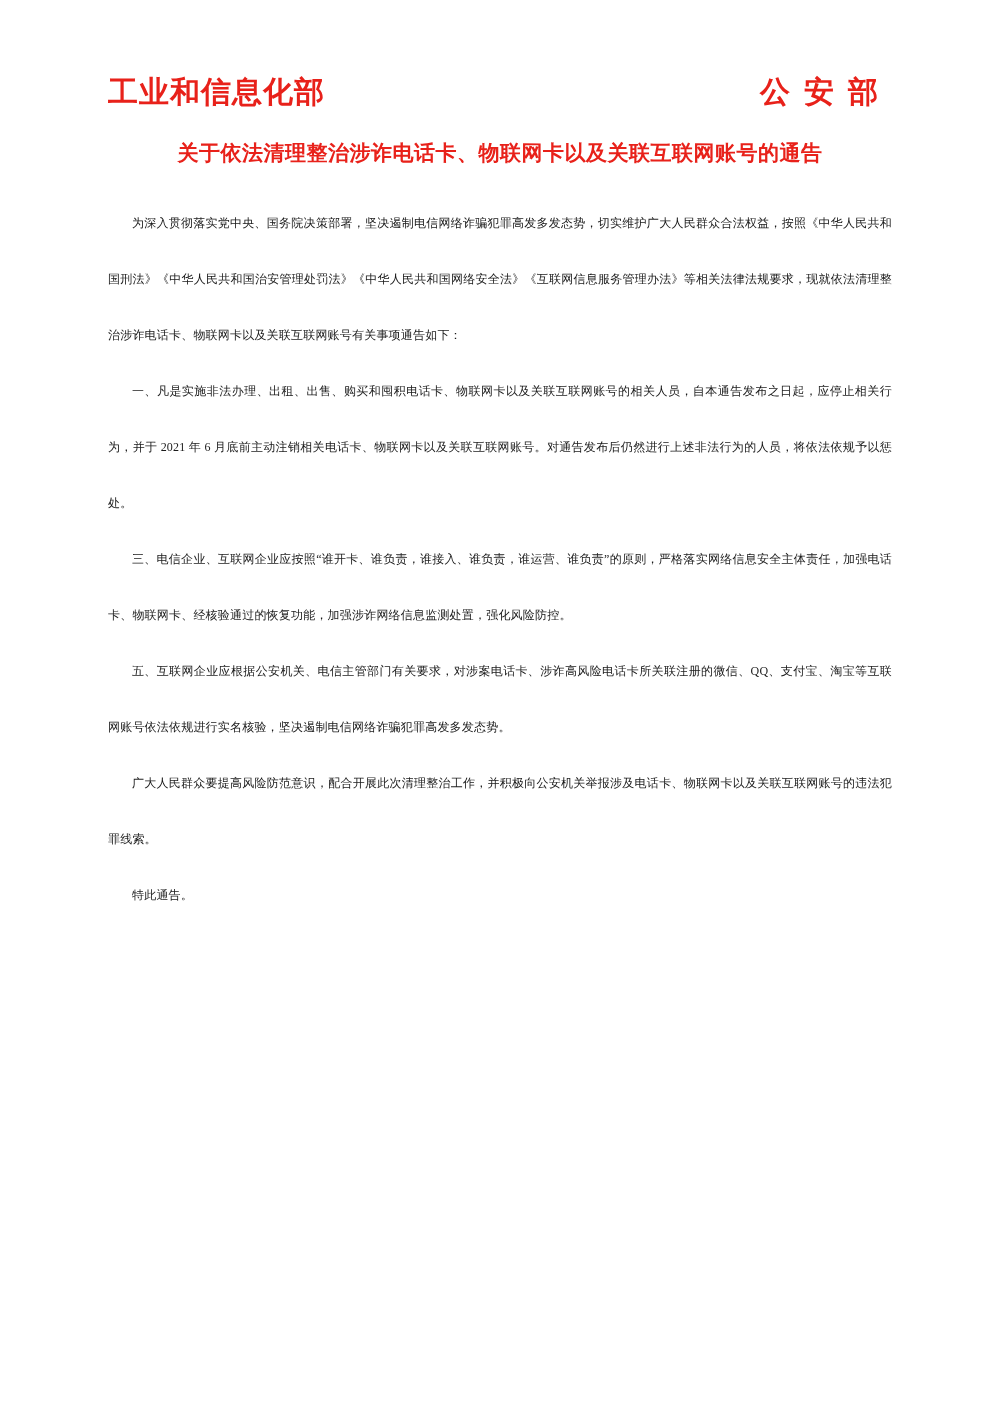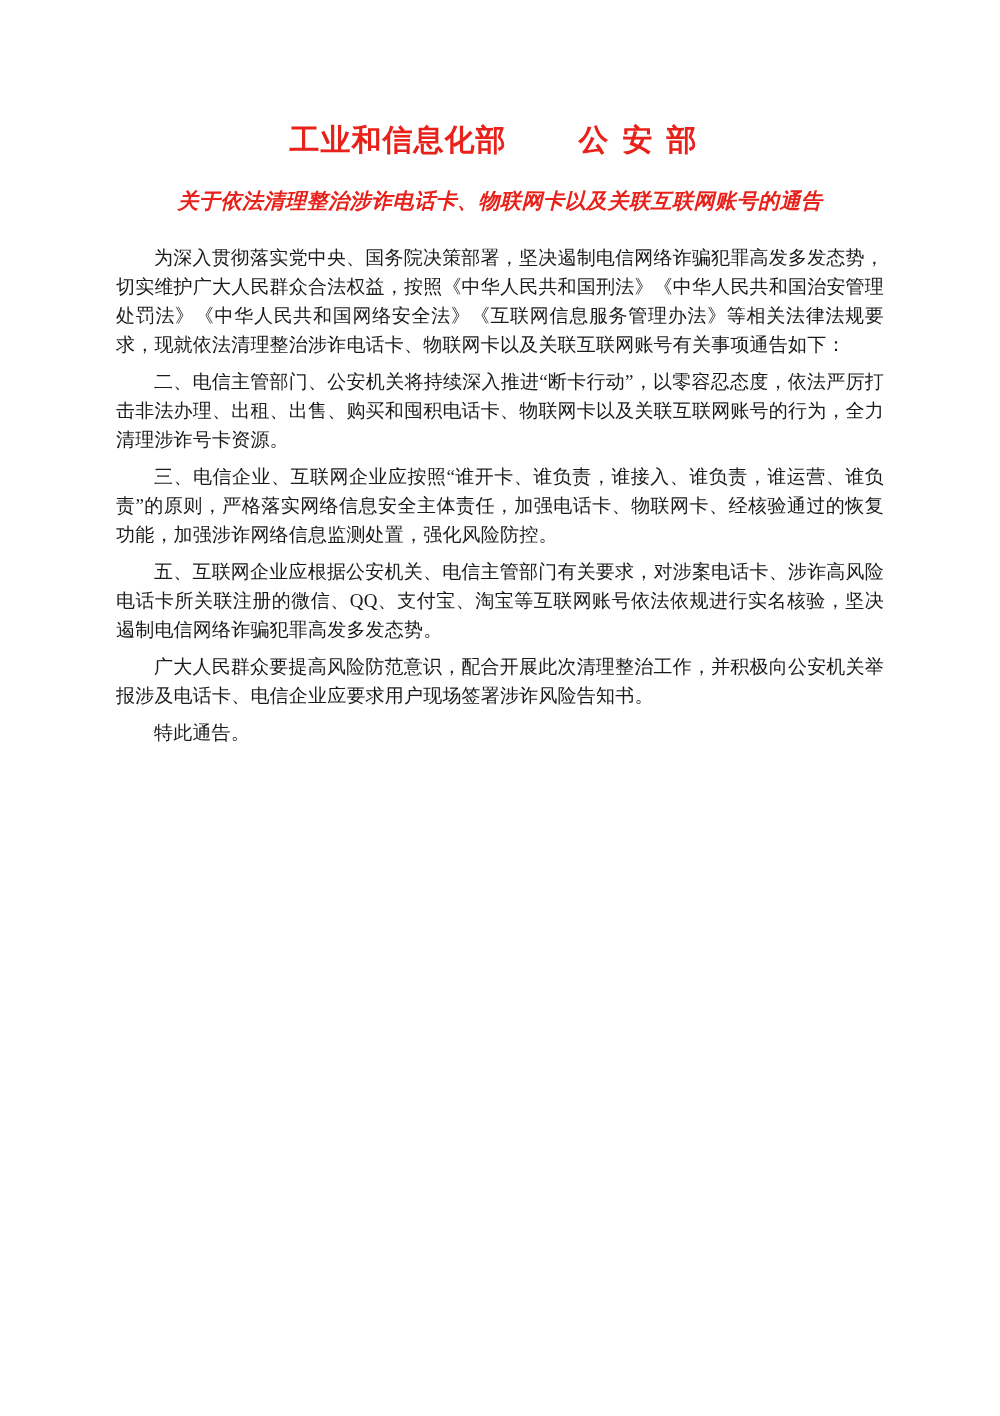--- a/index.html
+++ b/index.html
@@ -17,73 +17,72 @@
   }
   .page {
     width: 1000px;
     height: 1416px;
     position: relative;
     box-sizing: border-box;
     padding: 0 108px;
   }
   .header-row {
     display: flex;
-    justify-content: center;
+    justify-content: space-between;
     align-items: baseline;
     gap: 68px;
-    padding-top: 120px;
+    padding-top: 72px;
   }
   .ministry {
     color: #e8211a;
     font-size: 30px;
     font-weight: bold;
     letter-spacing: 1px;
     white-space: nowrap;
   }
   .ministry.spaced {
     letter-spacing: 14px;
     padding-left: 4px;
     font-family: Liberation Mono, monospace;
   }
   .doc-title {
     text-align: center;
     color: #e8211a;
     font-size: 21px;
     font-weight: bold;
     margin-top: 26px;
     letter-spacing: 0.5px;
-    font-style: italic;
   }
   .body-block {
     margin-top: 28px;
   }
   .para {
-    font-size: 19px;
-    line-height: 29px;
+    font-size: 12px;
+    line-height: 56px;
     text-align: justify;
     text-justify: inter-ideograph;
     text-indent: 2em;
-    margin: 8px;
+    margin: 0;
     letter-spacing: 0.2px;
   }
 </style>
 </head>
 <body>
 
 <div class="page">
 
   <div class="header-row">
     <div class="ministry">工业和信息化部</div>
     <div class="ministry spaced">公安部</div>
   </div>
 
   <div class="doc-title">关于依法清理整治涉诈电话卡、物联网卡以及关联互联网账号的通告</div>
 
   <div class="body-block">
     <p class="para">为深入贯彻落实党中央、国务院决策部署，坚决遏制电信网络诈骗犯罪高发多发态势，切实维护广大人民群众合法权益，按照《中华人民共和国刑法》《中华人民共和国治安管理处罚法》《中华人民共和国网络安全法》《互联网信息服务管理办法》等相关法律法规要求，现就依法清理整治涉诈电话卡、物联网卡以及关联互联网账号有关事项通告如下：</p>
-    <p class="para">二、电信主管部门、公安机关将持续深入推进“断卡行动”，以零容忍态度，依法严厉打击非法办理、出租、出售、购买和囤积电话卡、物联网卡以及关联互联网账号的行为，全力清理涉诈号卡资源。</p>
+    <p class="para">一、凡是实施非法办理、出租、出售、购买和囤积电话卡、物联网卡以及关联互联网账号的相关人员，自本通告发布之日起，应停止相关行为，并于 2021 年 6 月底前主动注销相关电话卡、物联网卡以及关联互联网账号。对通告发布后仍然进行上述非法行为的人员，将依法依规予以惩处。</p>
     <p class="para">三、电信企业、互联网企业应按照“谁开卡、谁负责，谁接入、谁负责，谁运营、谁负责”的原则，严格落实网络信息安全主体责任，加强电话卡、物联网卡、经核验通过的恢复功能，加强涉诈网络信息监测处置，强化风险防控。</p>
     <p class="para">五、互联网企业应根据公安机关、电信主管部门有关要求，对涉案电话卡、涉诈高风险电话卡所关联注册的微信、QQ、支付宝、淘宝等互联网账号依法依规进行实名核验，坚决遏制电信网络诈骗犯罪高发多发态势。</p>
-    <p class="para">广大人民群众要提高风险防范意识，配合开展此次清理整治工作，并积极向公安机关举报涉及电话卡、电信企业应要求用户现场签署涉诈风险告知书。</p>
+    <p class="para">广大人民群众要提高风险防范意识，配合开展此次清理整治工作，并积极向公安机关举报涉及电话卡、物联网卡以及关联互联网账号的违法犯罪线索。</p>
     <p class="para">特此通告。</p>
   </div>
 
 </div>
 
 </body></html>

